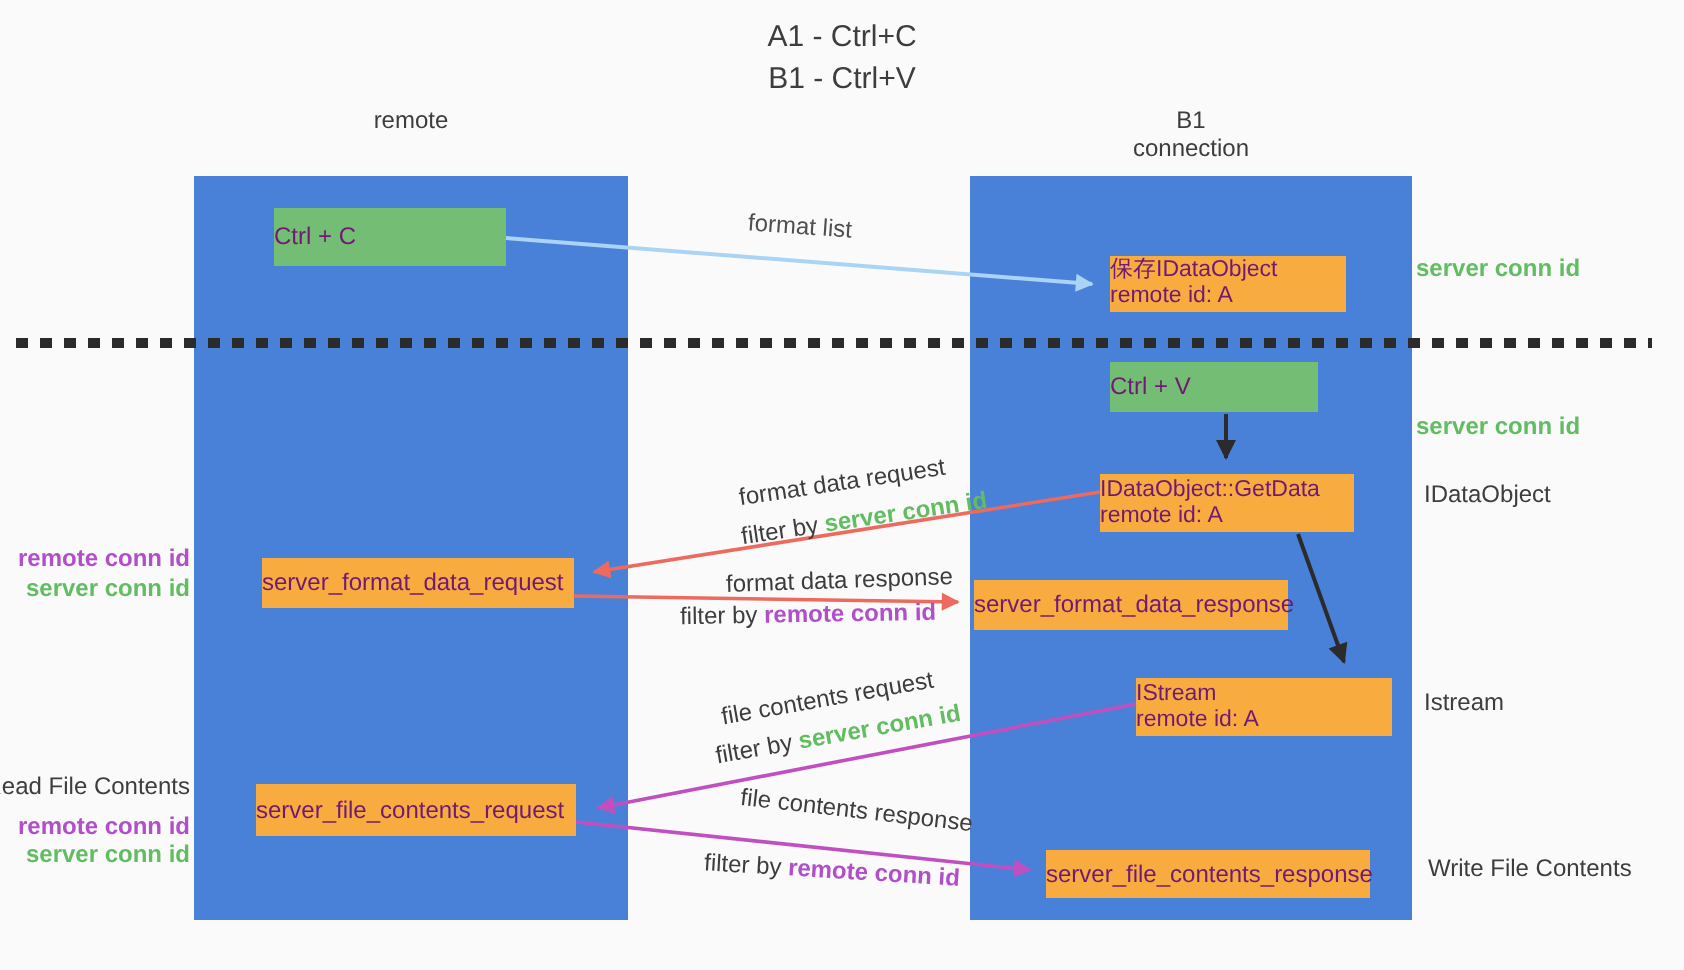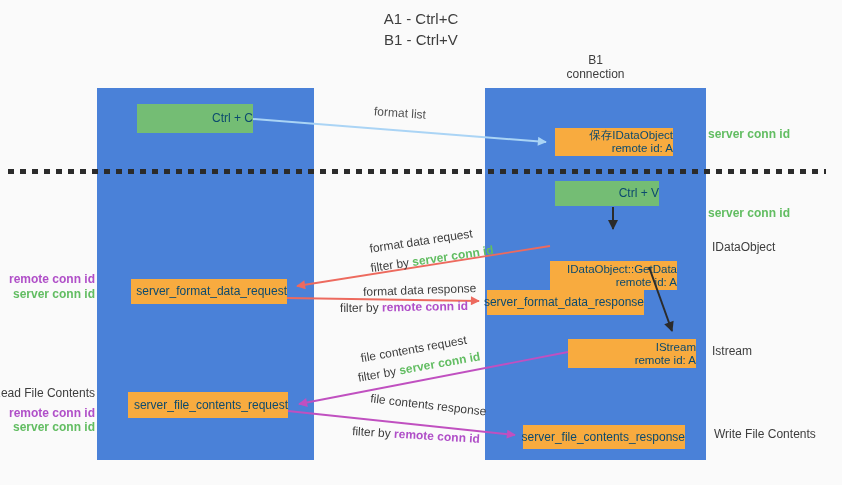--- a/index.html
+++ b/index.html
@@ -14,29 +14,29 @@
   .lane-header.a1 { left:97px; top:53px; width:217px; }
   .lane-header.b1 { left:485px; top:53px; width:221px; }
 
   .lane { position:absolute; top:88px; height:372px; background:#4a81d8; }
   .lane.a1 { left:97px; width:217px; }
   .lane.b1 { left:485px; width:221px; }
 
   .divider { position:absolute; left:8px; top:169px; width:818px; height:5px;
              background:repeating-linear-gradient(90deg,#2b2b2b 0 6px,transparent 6px 12px); }
 
-  .node { position:absolute; display:flex; flex-direction:column; align-items:flex-end; justify-content:center;
-          color:#0c4a6e; text-align:center; font-size:11.5px; line-height:13px; }
+  .node { position:absolute; display:flex; flex-direction:column; align-items:flex-start; justify-content:center;
+          color:#701a75; text-align:center; font-size:11.5px; line-height:13px; }
   .node.green  { background:#74bd74; }
   .node.orange { background:#f8ab3f; }
 
   .n-ctrl-c   { left:137px; top:104px; width:116px; height:29px; font-size:12px; }
   .n-save     { left:555px; top:128px; width:118px; height:28px; }
   .n-ctrl-v   { left:555px; top:181px; width:104px; height:25px; font-size:12px; }
-  .n-getdata  { left:550px; top:237px; width:127px; height:29px;margin-top:24px; }
+  .n-getdata  { left:550px; top:237px; width:127px; height:29px; }
   .n-freq     { left:131px; top:279px; width:156px; height:25px; font-size:12px; }
   .n-fresp    { left:487px; top:290px; width:157px; height:25px; font-size:12px; }
   .n-istream  { left:568px; top:339px; width:128px; height:29px; }
   .n-filereq  { left:128px; top:392px; width:160px; height:26px; font-size:12px; }
   .n-fileresp { left:523px; top:425px; width:162px; height:24px; font-size:12px; }
 
   svg.arrows { position:absolute; left:0; top:0; width:842px; height:485px; pointer-events:none; }
 
   .flow-label { position:absolute; white-space:nowrap; font-size:12px; color:#3d3d3d; }
   .flow-label .green  { color:#62bd62; font-weight:bold; }
@@ -72,20 +72,21 @@
 <body>
 
 <div class="stage">
 
   <div class="title">
     <div>A1 - Ctrl+C</div>
     <div>B1 - Ctrl+V</div>
   </div>
 
   <div class="lane-header a1">
+    <div>remote</div>
   </div>
   <div class="lane-header b1">
     <div>B1</div>
     <div>connection</div>
   </div>
 
   <div class="lane a1"></div>
   <div class="lane b1"></div>
 
   <div class="divider"></div>

